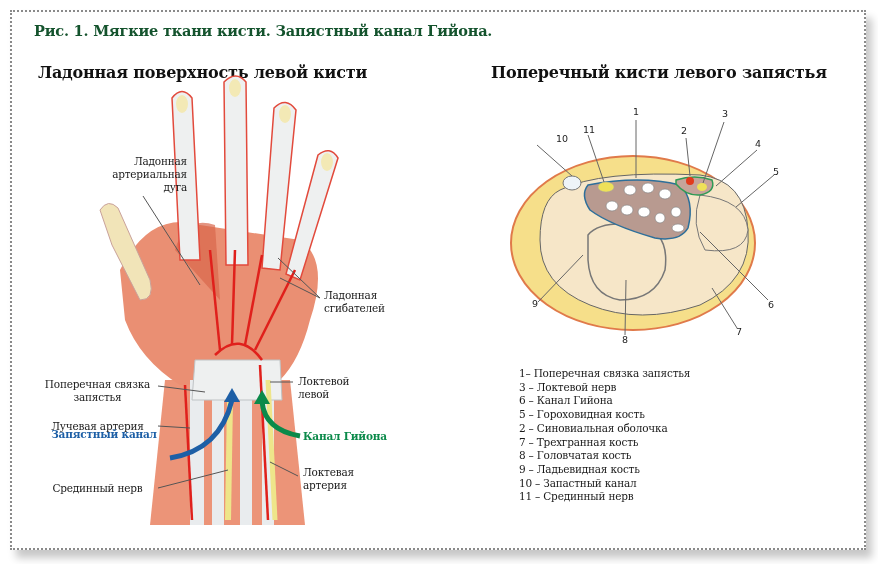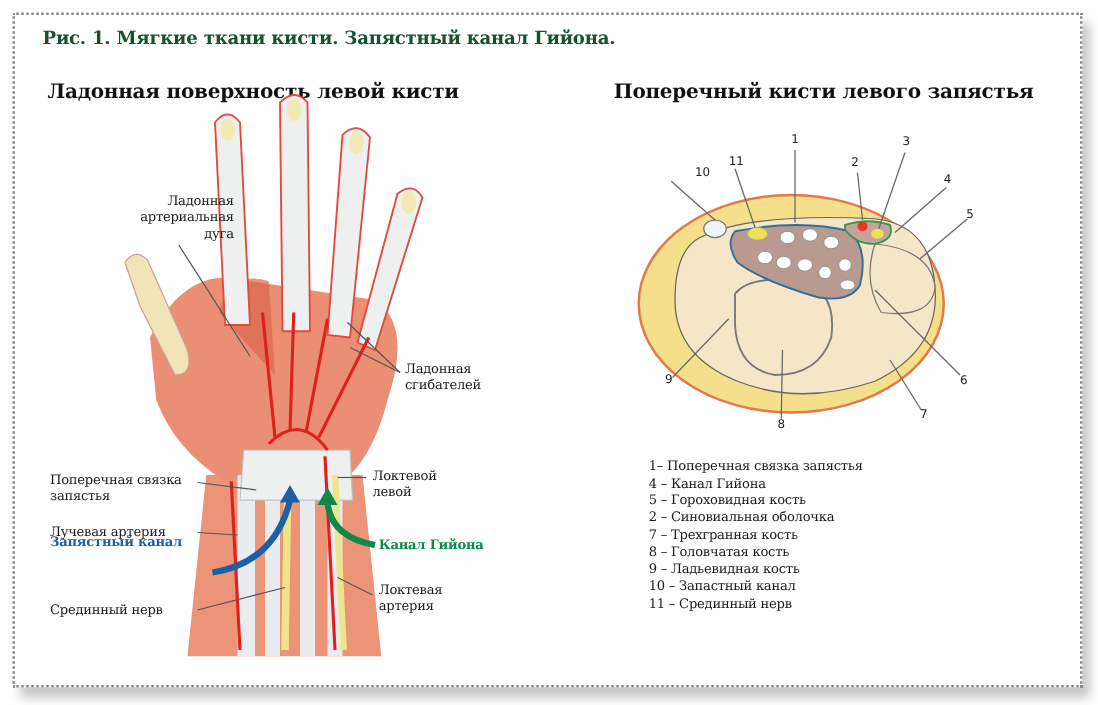--- a/index.html
+++ b/index.html
@@ -5,21 +5,21 @@
   html, body { margin:0; padding:0; background:#ffffff; }
   body { width:878px; height:564px; position:relative; overflow:hidden;
          font-family:"DejaVu Serif", "Liberation Serif", serif; color:#1a1a1a; }
   .frame { position:absolute; left:10px; top:10px; width:856px; height:540px;
            border:2px dotted #8a8a8a; background:#fff;
            box-shadow: 6px 8px 8px rgba(0,0,0,0.22); box-sizing:border-box; }
   .fig-title { position:absolute; left:34px; top:22px; font-size:14.5px; font-weight:bold;
                font-family:"DejaVu Serif", serif; letter-spacing:-0.2px; color:#14532d; }
   .sub-title { position:absolute; font-size:16px; font-weight:bold; color:#111; letter-spacing:-0.2px;margin-left:14px; }
   .lbl { position:absolute; font-size:10.5px; line-height:13px; color:#1a1a1a; letter-spacing:-0.2px; }
-  .lbl.r { text-align:left; }
+  .lbl.r { text-align:center; }
   .lbl.c { text-align:right; }
   .lbl.blue { color:#1d5fa6; font-weight:bold; }
   .lbl.green { color:#0b8a4a; font-weight:bold; }
   .num { position:absolute; font-family:"DejaVu Sans", sans-serif; font-size:9.5px; color:#222; }
   svg.art { position:absolute; left:0; top:0; }
   .legend { position:absolute; left:502px; top:367px; font-size:10.5px; line-height:13.7px; letter-spacing:-0.2px;margin-left:17px; }
   .legend div { white-space:nowrap; }
 </style>
 </head>
 <body>
@@ -144,21 +144,22 @@
 <div class="num" style="left:773px;top:166px;">5</div>
 <div class="num" style="left:768px;top:299px;">6</div>
 <div class="num" style="left:736px;top:326px;">7</div>
 <div class="num" style="left:622px;top:334px;">8</div>
 <div class="num" style="left:532px;top:298px;">9</div>
 <div class="num" style="left:556px;top:133px;">10</div>
 <div class="num" style="left:583px;top:124px;">11</div>
 
 <div class="legend">
   <div>1– Поперечная связка запястья</div>
-  <div>4 – Канал Гийона</div>
+  <div>3 – Локтевой нерв</div>
+  <div>6 – Канал Гийона</div>
   <div>5 – Гороховидная кость</div>
   <div>2 – Синовиальная оболочка</div>
   <div>7 – Трехгранная кость</div>
   <div>8 – Головчатая кость</div>
   <div>9 – Ладьевидная кость</div>
   <div>10 – Запастный канал</div>
   <div>11 – Срединный нерв</div>
 </div>
 
 </body></html>

